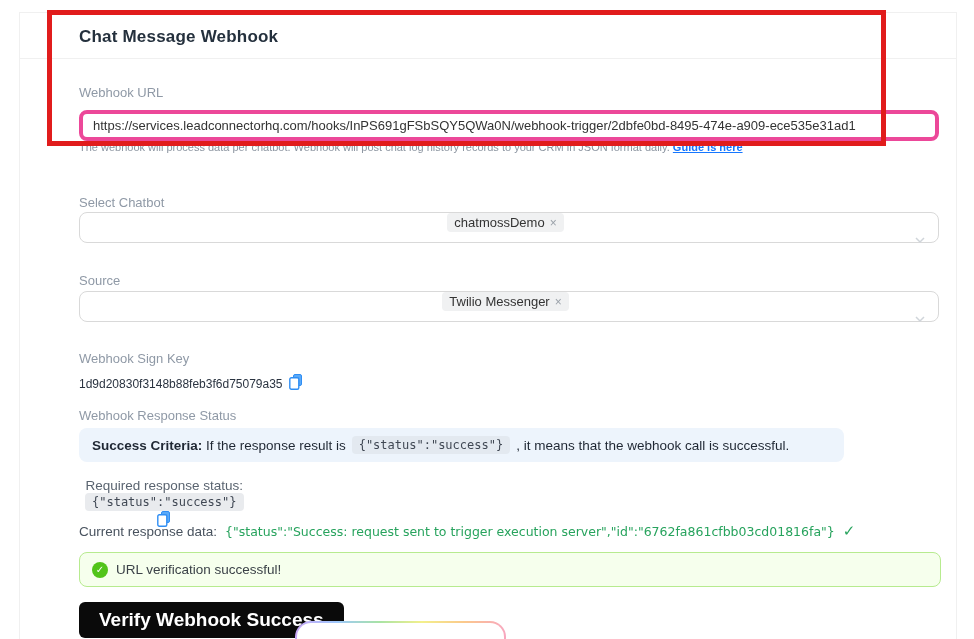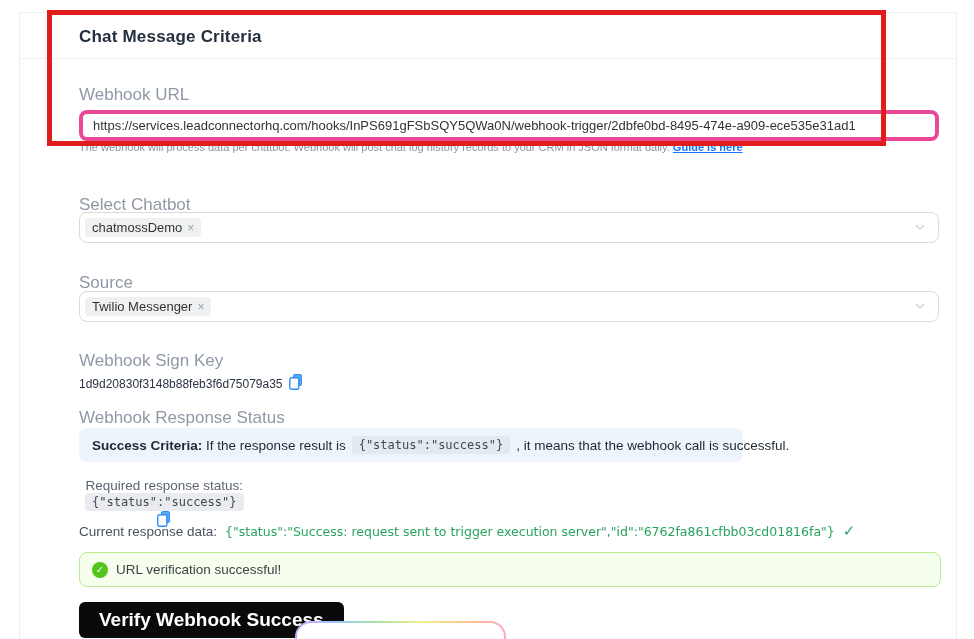--- a/index.html
+++ b/index.html
@@ -4,39 +4,39 @@
 <style>
   * { margin:0; padding:0; box-sizing:border-box; }
   html,body { width:974px; height:639px; overflow:hidden; background:#fff;
               font-family:"Liberation Sans", sans-serif; }
   .card { position:absolute; left:19px; top:12px; width:938px; height:700px;
           background:#fff; border:1px solid #f0f0f0; border-bottom:none; }
   .card-header { padding:14px 0 0 59px; height:46px; border-bottom:1px solid #f0f0f0; }
   .page-title { font-size:17px; font-weight:bold; color:#24303d; letter-spacing:.2px; }
 
   .abs { position:absolute; }
-  .field-label { font-size:17px; color:#8f99a6; }
+  .field-label { font-size:13px; color:#8f99a6; }
 
   .url-input { left:59px; top:97px; width:860px; height:31px; border:4px solid #ec4899;
                border-radius:8px; font-size:13px; color:#333; padding:0 10px;
                font-family:"Liberation Sans", sans-serif; background:#fff; outline:none; }
   .helper { left:59px; top:128px; font-size:11px; color:#8a939f; width:860px; }
   .helper a { color:#1677ff; font-weight:bold; text-decoration:underline; cursor:pointer; }
 
   .select-box { width:860px; height:31px; border:1px solid #d9d9d9; border-radius:8px;
-                background:#fff; display:flex; align-items:center; padding:0 12px 0 5px; }
+                background:#fff; display:flex; align-items:center; padding:0 12px 0 5px;flex-direction:column; }
   .tag { background:#f0f1f2; border-radius:4px; padding:2px 7px; font-size:13px;
          color:#333; display:inline-flex; align-items:center; gap:5px; }
   .tag .x { color:#9aa1a9; font-size:12px; cursor:pointer; }
   .select-box .chev { margin-left:auto; }
 
   .keyval { font-size:12px; color:#2a3340; display:flex; align-items:center; gap:6px; }
   .copy-icon { cursor:pointer; display:inline-block; }
 
-  .info-box { left:59px; top:415px; width:664px; height:34px; background:#edf4fc;
+  .info-box { left:59px; top:415px; width:765px; height:34px; background:#edf4fc;
               border-radius:8px; display:flex; align-items:center; padding:0 13px;
               font-size:13.5px; color:#1f2733; white-space:nowrap; }
   .code-chip { font-family:"DejaVu Sans Mono", monospace; font-size:12px; color:#404854;
                background:#e9ebee; border-radius:4px; padding:2px 7px; margin:0 6px; }
   .info-box .code-chip { background:#e3e9f0; }
 
   .row-line { display:flex; align-items:center; font-size:13.5px; }
   .required-row { left:59px; top:465px; color:#5a6470;flex-direction:column; }
   .current-row  { left:59px; top:509px; color:#49535f; }
   .green-json { font-family:"DejaVu Sans", sans-serif; font-size:12.5px; color:#27a35d;
@@ -59,21 +59,21 @@
                         linear-gradient(90deg,#c9a7f7,#9ec8fb,#a8e3a5,#f3f08c,#fbc98b,#f8a6bf) border-box; }
 
   .red-box { position:absolute; left:47px; top:10px; width:839px; height:136px;
              border:5px solid #e11c1c; pointer-events:none; z-index:50; }
 </style>
 </head>
 <body>
 
 <div class="card">
   <div class="card-header">
-    <div class="page-title">Chat Message Criteria</div>
+    <div class="page-title">Chat Message Webhook</div>
   </div>
 
   <div class="abs field-label" style="left:59px; top:72px;">Webhook URL</div>
   <input class="abs url-input" type="text" value="https://services.leadconnectorhq.com/hooks/InPS691gFSbSQY5QWa0N/webhook-trigger/2dbfe0bd-8495-474e-a909-ece535e31ad1" style="">
   <div class="abs helper"><span>The webhook will process data per chatbot. Webhook will post chat log history records to your CRM in JSON format daily. </span><a>Guide is here</a></div>
 
   <div class="abs field-label" style="left:59px; top:182px;">Select Chatbot</div>
   <div class="abs select-box" style="left:59px; top:199px;">
     <span class="tag">
       <span>chatmossDemo</span>

